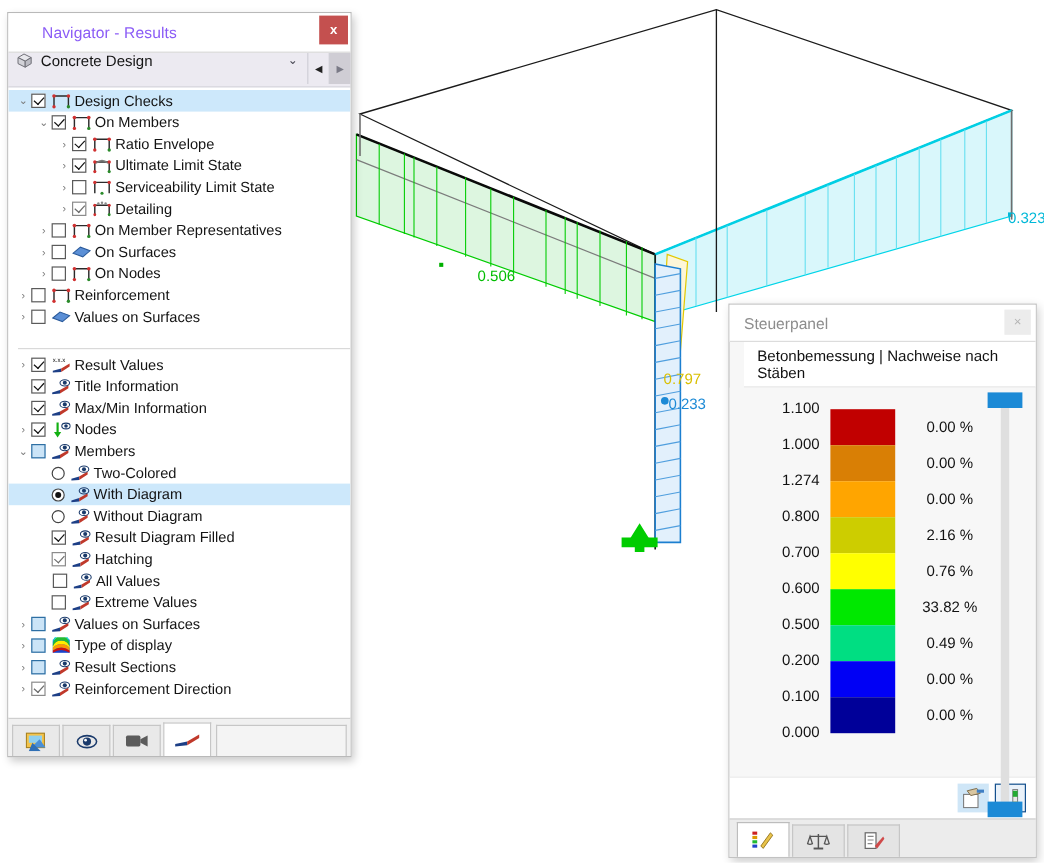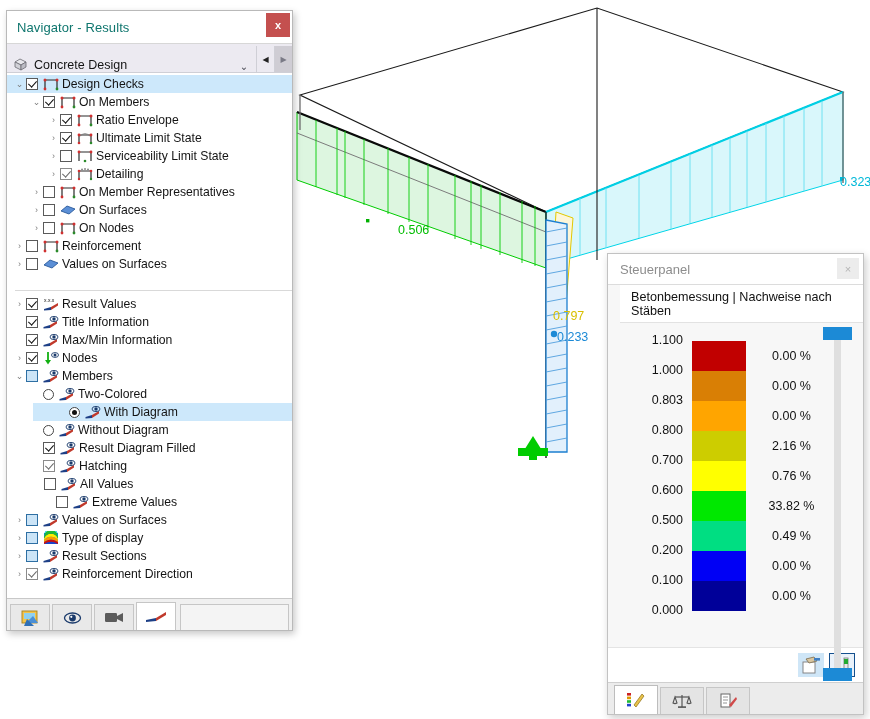--- a/index.html
+++ b/index.html
@@ -26,32 +26,32 @@
     display:flex;flex-direction:column;
   }
   .nav-titlebar{
     height:32px;flex:0 0 32px;
     background:#ffffff;
     display:flex;align-items:center;
     border-bottom:1px solid #d7d7d7;
     position:relative;
   }
   .nav-title{
-    padding-left:10px;font-size:13px;color:#0f766e;letter-spacing:.1px;
+    padding-left:28px;font-size:13px;color:#8b5cf6;letter-spacing:.1px;
   }
   .nav-close{
     position:absolute;right:2px;top:2px;width:24px;height:24px;
     background:#c4504f;color:#fff;font-size:11px;font-weight:bold;
     display:flex;align-items:center;justify-content:center;
     cursor:pointer;
   }
   .nav-combo-row{
     height:28px;flex:0 0 28px;
     background:#eceaf1;
-    display:flex;align-items:flex-end;
+    display:flex;align-items:flex-start;
     border-bottom:1px solid #cfcfd6;
   }
   .combo-icon{width:26px;display:flex;align-items:center;justify-content:center;}
   .combo-label{flex:1;font-size:12.5px;color:#141414;padding-left:1px;}
   .combo-caret{width:24px;display:flex;align-items:center;justify-content:center;color:#4a4a55;font-size:10px;cursor:pointer;}
   .nav-arrow-btn{
     width:17px;height:26px;display:flex;align-items:center;justify-content:center;
     border-left:1px solid #cfcfd6;cursor:pointer;font-size:8px;color:#222;
   }
   .nav-arrow-btn.dim{background:#cfcdd4;color:#7a7a86;}
@@ -528,21 +528,21 @@
           <div class="ticon">
             <svg width="16" height="14" viewBox="0 0 16 14">
               <polygon points="0.5,12 7,10 7,13 0.5,13.5" fill="#1d3f86"></polygon>
               <polygon points="7,10 14,6 14,8.5 7,13" fill="#c0392b"></polygon>
               <ellipse cx="11" cy="4" rx="4" ry="2.6" fill="none" stroke="#1a3a6b" stroke-width="0.9"></ellipse>
               <circle cx="11" cy="4" r="1.7" fill="#1a3a6b"></circle>
             </svg>
           </div>
           <div class="tlabel">Two-Colored</div>
         </div>
-        <div class="trow sel" style="padding-left: 23px; margin-left: 26px;">
+        <div class="trow sel" style="padding-left: 23px;">
           <div class="twist none">›</div>
           <div class="radio on"></div>
           <div class="ticon">
             <svg width="16" height="14" viewBox="0 0 16 14">
               <polygon points="0.5,12 7,10 7,13 0.5,13.5" fill="#1d3f86"></polygon>
               <polygon points="7,10 14,6 14,8.5 7,13" fill="#c0392b"></polygon>
               <ellipse cx="11" cy="4" rx="4" ry="2.6" fill="none" stroke="#1a3a6b" stroke-width="0.9"></ellipse>
               <circle cx="11" cy="4" r="1.7" fill="#1a3a6b"></circle>
             </svg>
           </div>
@@ -593,21 +593,21 @@
           <div class="ticon">
             <svg width="16" height="14" viewBox="0 0 16 14">
               <polygon points="0.5,12 7,10 7,13 0.5,13.5" fill="#1d3f86"></polygon>
               <polygon points="7,10 14,6 14,8.5 7,13" fill="#c0392b"></polygon>
               <ellipse cx="11" cy="4" rx="4" ry="2.6" fill="none" stroke="#1a3a6b" stroke-width="0.9"></ellipse>
               <circle cx="11" cy="4" r="1.7" fill="#1a3a6b"></circle>
             </svg>
           </div>
           <div class="tlabel">All Values</div>
         </div>
-        <div class="trow" style="padding-left: 23px; margin-left: 13px;">
+        <div class="trow" style="padding-left: 23px;">
           <div class="twist none">›</div>
           <div class="cbox"></div>
           <div class="ticon">
             <svg width="16" height="14" viewBox="0 0 16 14">
               <polygon points="0.5,12 7,10 7,13 0.5,13.5" fill="#1d3f86"></polygon>
               <polygon points="7,10 14,6 14,8.5 7,13" fill="#c0392b"></polygon>
               <ellipse cx="11" cy="4" rx="4" ry="2.6" fill="none" stroke="#1a3a6b" stroke-width="0.9"></ellipse>
               <circle cx="11" cy="4" r="1.7" fill="#1a3a6b"></circle>
             </svg>
           </div>
@@ -720,21 +720,21 @@
         </div>
         <div class="lrow">
           <div class="lval">
             <span>1.000</span>
           </div>
           <div class="lswatch" style="background: rgb(217, 127, 5);"></div>
           <div class="lpct">0.00 %</div>
         </div>
         <div class="lrow">
           <div class="lval">
-            <span>0.803</span>
+            <span>1.274</span>
           </div>
           <div class="lswatch" style="background: rgb(255, 165, 0);"></div>
           <div class="lpct">0.00 %</div>
         </div>
         <div class="lrow">
           <div class="lval">
             <span>0.800</span>
           </div>
           <div class="lswatch" style="background: rgb(205, 205, 0);"></div>
           <div class="lpct">2.16 %</div>

